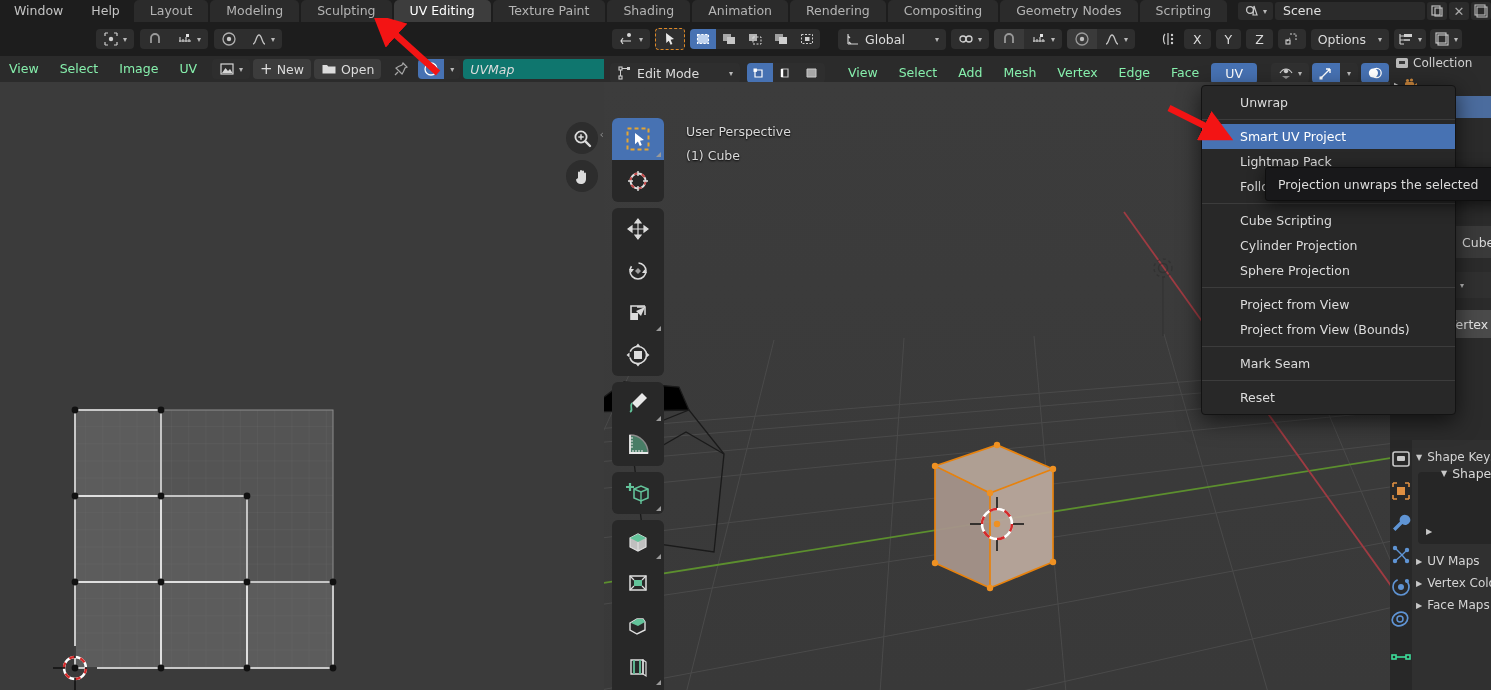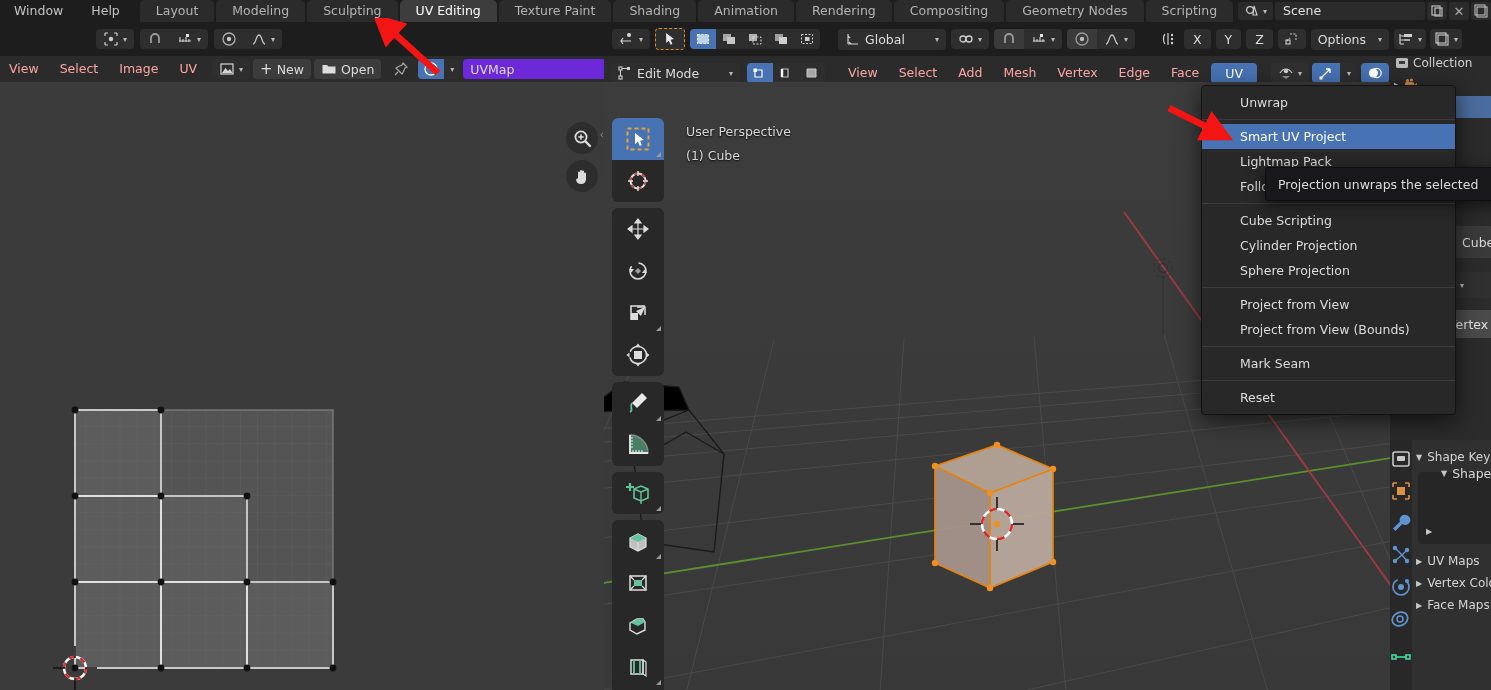--- a/index.html
+++ b/index.html
@@ -13,21 +13,21 @@
   }
   #app { position: relative; width: 1491px; height: 690px; }
 
   
   .topbar {
     position: absolute; left: 0; top: 0; width: 1491px; height: 22px;
     background: #1d1d1d; display: flex; align-items: flex-end;
   }
   .tbmenu { display: flex; align-items: center; padding: 0 0 0 0; }
   .tbmenu span { padding: 0 14px; color: #c3c3c3; line-height: 22px; }
-  .wstabs { display: flex; align-items: stretch; margin-left: 6px; }
+  .wstabs { display: flex; align-items: stretch; }
   .wstab {
     padding: 0 16px; line-height: 22px; color: #b4b4b4;
     background: #2b2b2b; border-radius: 5px 5px 0 0; margin-right: 2px;
     white-space: nowrap;
   }
   .wstab.active { background: #3d3d3d; color: #ffffff; }
   .wstab.plus { background: transparent; padding: 0 10px; color: #a0a0a0; }
   .scenefield {
     position: absolute; right: 0; top: 0; height: 22px;
     display: flex; align-items: center; gap: 0;
@@ -39,31 +39,31 @@
   .scene-name {
     background: #2b2b2b; height: 18px; line-height: 18px;
     padding: 0 8px; min-width: 150px; color: #e0e0e0; border-radius: 3px;
     margin-left: 2px;
   }
   .sq-btn {
     width: 20px; height: 18px; background: #2b2b2b; border-radius: 3px;
     display: flex; align-items: center; justify-content: center;
     color: #c0c0c0; font-size: 12px; margin-left: 2px;
   }
-  .hdr-menu { color: #fca5a5; padding: 0 9px; line-height: 26px; white-space: nowrap; }
+  .hdr-menu { color: #86efac; padding: 0 9px; line-height: 26px; white-space: nowrap; }
   .btn {
     background: #2e2e2e; border-radius: 4px; height: 20px; display: flex;
     align-items: center; padding: 0 7px; color: #dcdcdc; gap: 4px;
     white-space: nowrap;
   }
   .btn.grp { border-radius: 0; }
   .btn.lft { border-radius: 4px 0 0 4px; }
   .btn.rgt { border-radius: 0 4px 4px 0; }
   .btn.blue { background: #4772b3; color: #fff; }
-  .btn.dark { background: #6d28d9; }
+  .btn.dark { background: #0f766e; font-style: italic; }
   .chev { font-size: 8px; color: #b9b9b9; }
 
   
   .uv-editor {
     position: absolute; left: 0; top: 22px; width: 604px; height: 668px;
     background: #303030;
   }
   .uv-tool-hdr {
     position: absolute; left: 0; top: 0; width: 604px; height: 34px;
     background: #1d1d1d; display: flex; align-items: center; padding-left: 96px;

